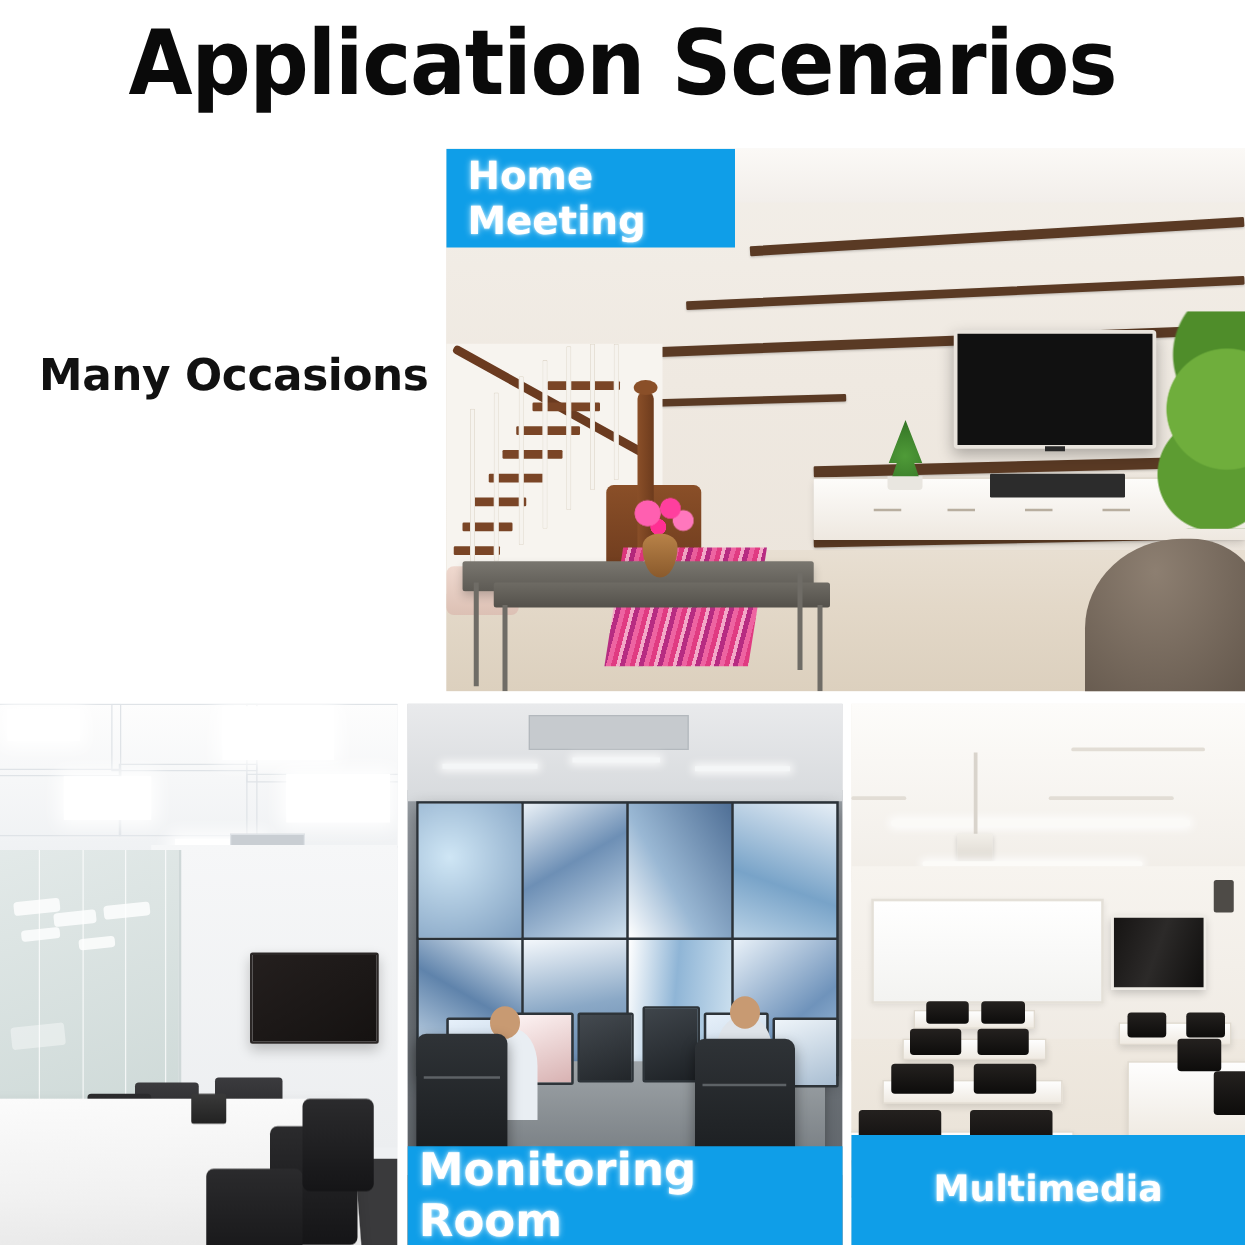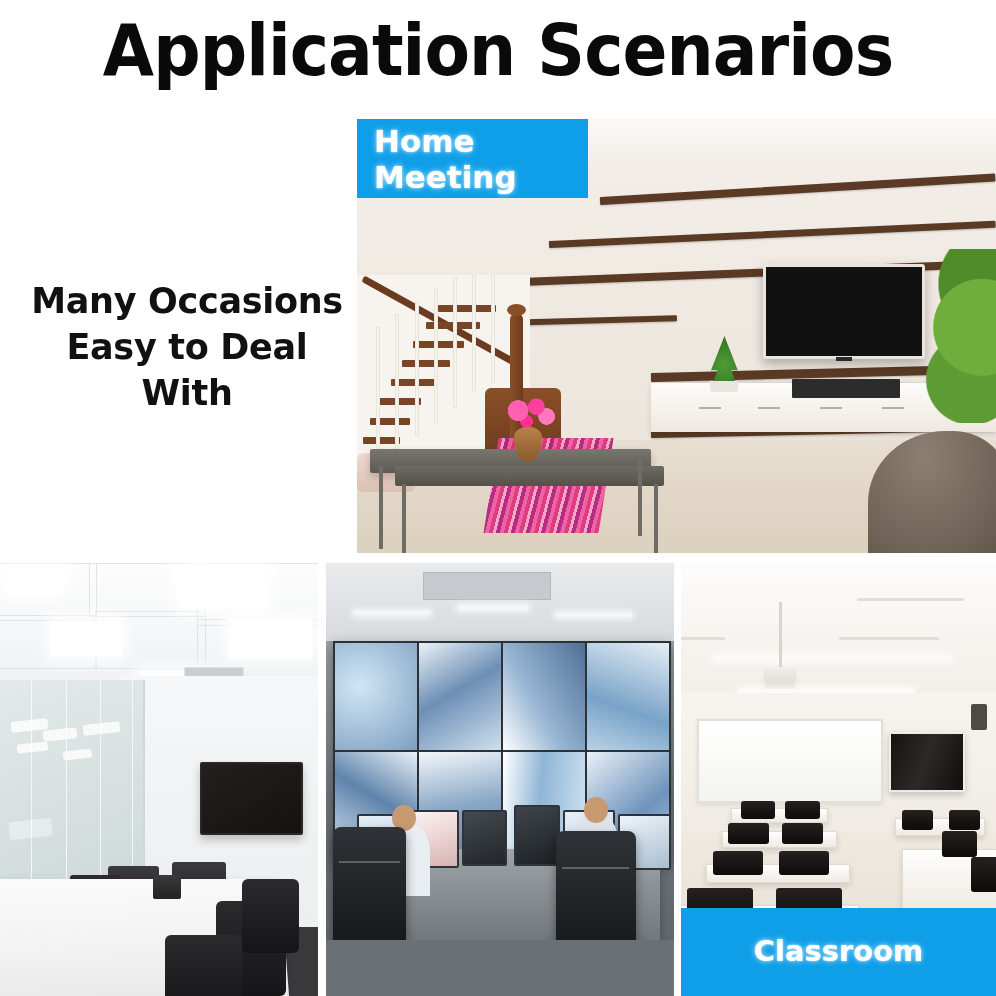--- a/index.html
+++ b/index.html
@@ -195,21 +195,20 @@
 </style>
 </head>
 <body>
 
 <div class="stage">
 
   <div class="page-title">Application Scenarios</div>
 
   <div class="tagline">
     <span class="l1">Many Occasions</span>
-    <span class="l2">Easy to Deal With</span>
   </div>
 
   <div class="panel" id="panel-home">
     <div class="scene">
       <div class="ht-wall"></div>
       <div class="ht-ceil"></div>
       <div class="ht-floor"></div>
 
       <div class="ht-strip s1"></div>
       <div class="ht-strip s2"></div>
@@ -345,20 +344,21 @@
 
       <div class="mo-person" style="left:16%;top:60%;width:14%;height:17%;"></div>
       <div class="mo-head" style="left:19%;top:56%;width:7%;height:6%;"></div>
       <div class="mo-person" style="left:71%;top:58%;width:13%;height:16%;background:#dfe4ea;"></div>
       <div class="mo-head" style="left:74%;top:54%;width:7%;height:6%;"></div>
 
       <div class="mo-chair" style="left:2%;top:61%;width:21%;height:30%;"></div>
       <div class="mo-chair" style="left:66%;top:62%;width:23%;height:32%;"></div>
       <div class="mo-floor"></div>
     </div>
+    <div class="cap" id="cap-mon">Monitoring Room</div>
   </div>
 
   <div class="panel" id="panel-class">
     <div class="scene">
       <div class="cl-ceil"></div>
       <div class="cl-line" style="left:56%;top:8%;width:34%;"></div>
       <div class="cl-line" style="left:50%;top:17%;width:32%;"></div>
       <div class="cl-line" style="left:0%;top:17%;width:14%;"></div>
       <div class="cl-line" style="left:10%;top:21.5%;width:76%;height:5px;background:#fbfaf7;box-shadow:0 0 8px 2px rgba(255,255,255,.9);"></div>
       <div class="cl-projrod"></div>
@@ -392,17 +392,17 @@
       <div class="cl-desk" style="left:34%;top:91%;width:40%;height:9%;"></div>
 
       <div class="cl-desk" style="left:68%;top:59%;width:28%;height:3.6%;"></div>
       <div class="cl-chair" style="left:70%;top:57%;width:10%;height:4.6%;"></div>
       <div class="cl-chair" style="left:85%;top:57%;width:10%;height:4.6%;"></div>
       <div class="cl-desk" style="left:70%;top:66%;width:30%;height:14%;"></div>
       <div class="cl-chair" style="left:83%;top:62%;width:11%;height:6%;"></div>
       <div class="cl-chair" style="left:92%;top:68%;width:10%;height:8%;"></div>
     </div>
     <div class="cap" id="cap-class">
-      <span>Classroom</span>
+      <span>Multimedia</span>
     </div>
   </div>
 
 </div>
 
 </body></html>

